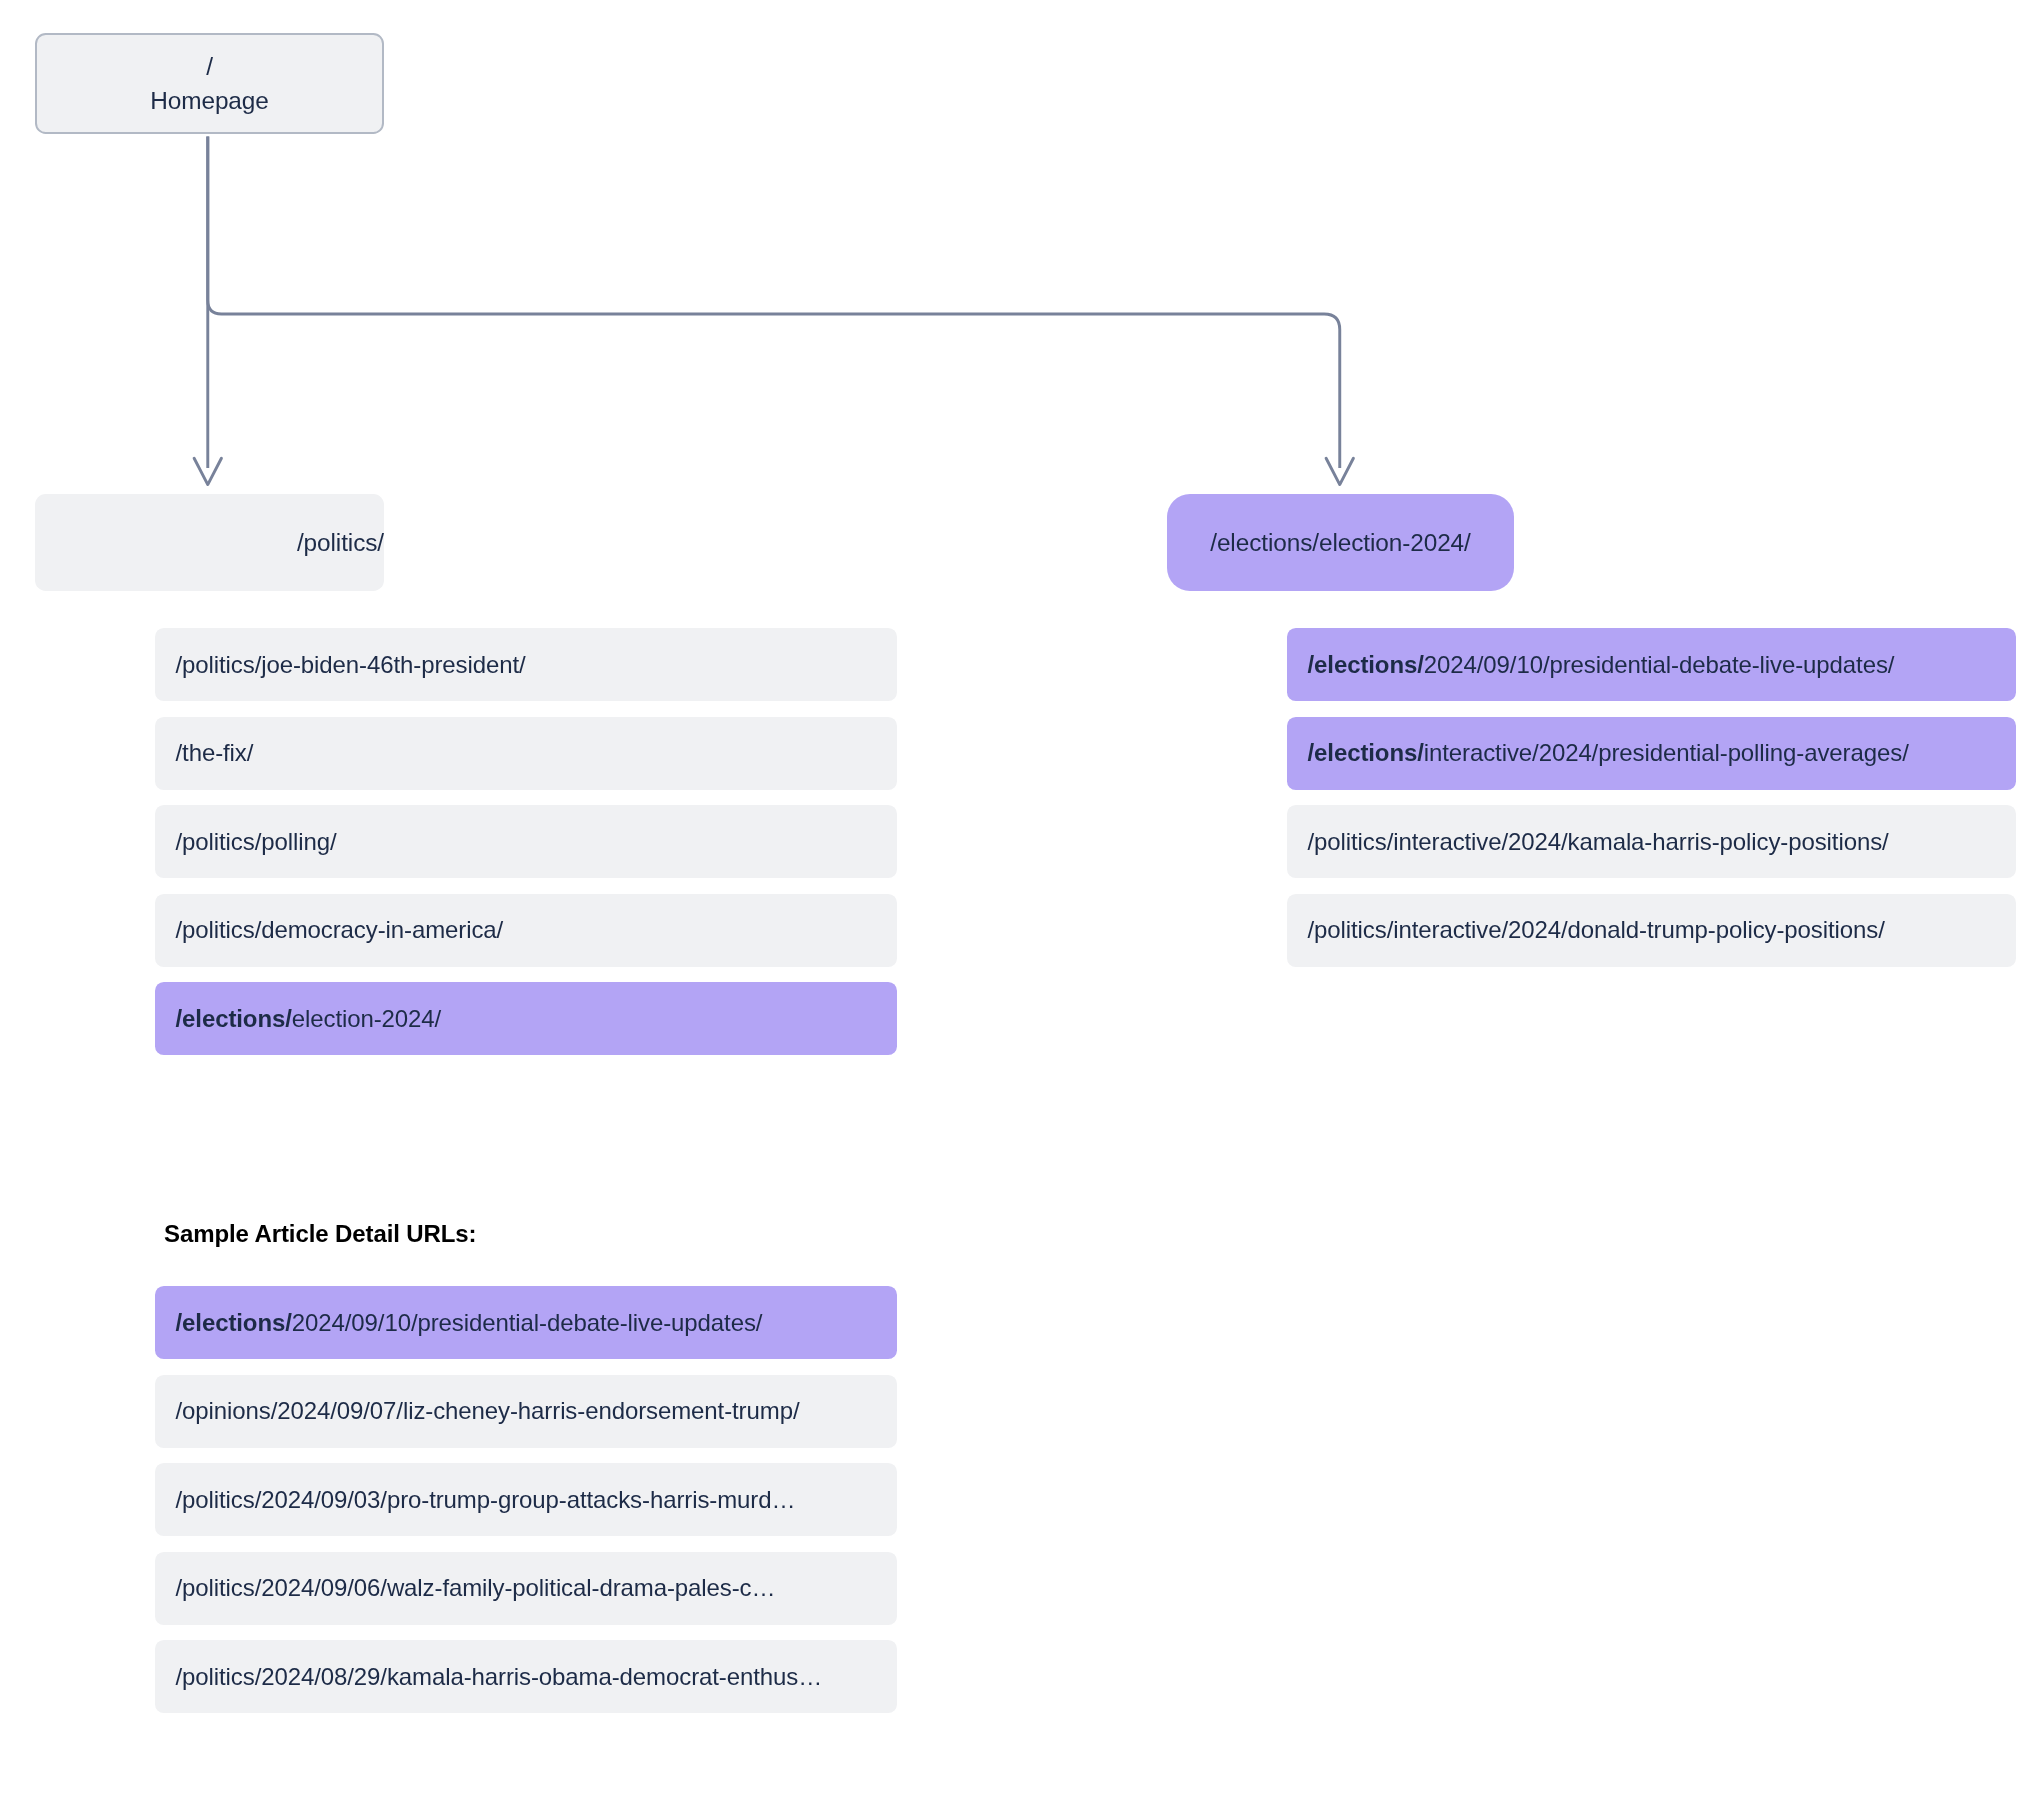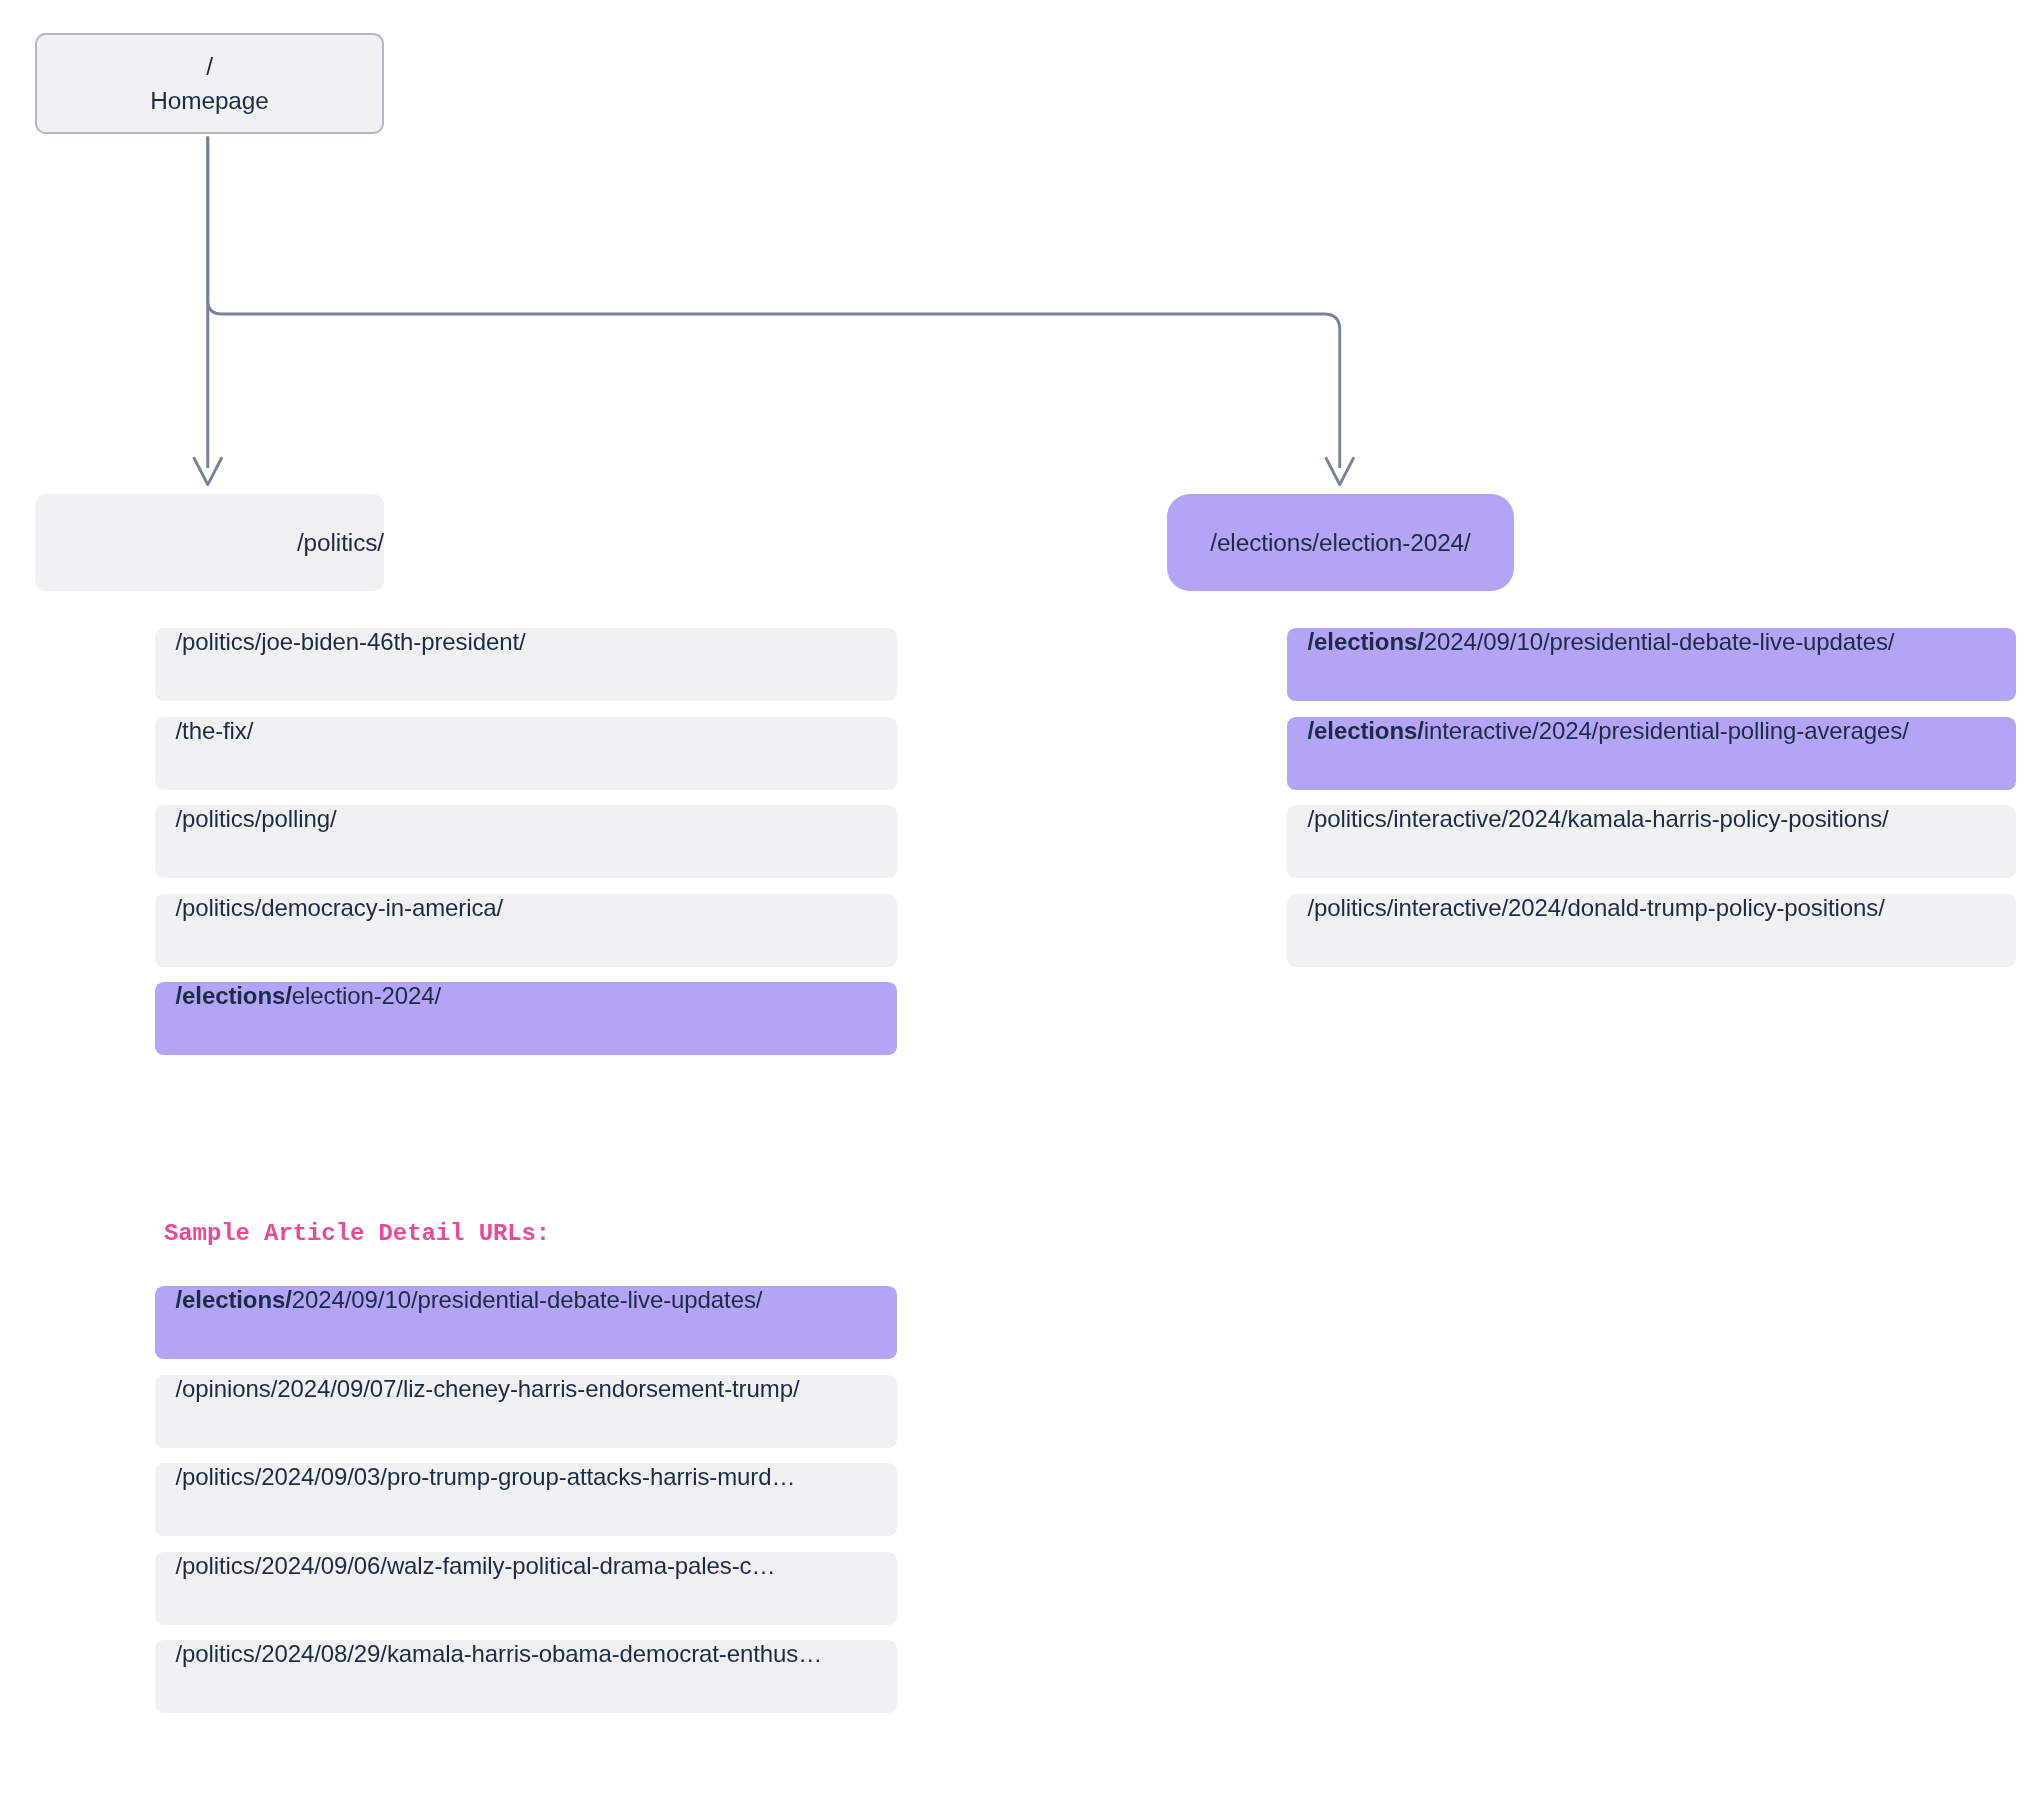--- a/index.html
+++ b/index.html
@@ -49,38 +49,38 @@
   .pill-list { position: absolute; display: flex; flex-direction: column; gap: 15.6px; }
   #politics-list   { left: 155px;  top: 628px;  width: 742px; }
   #elections-list  { left: 1287px; top: 628px;  width: 729px; }
   #samples-list    { left: 155px;  top: 1286px; width: 742px; }
 
   .pill {
     height: 73px;
     border-radius: 8.8px;
     background: #f0f1f3;
     display: flex;
+    align-items: center;
     padding: 0 20.5px;
     font-size: 24px;
     color: #1d2b47;
     letter-spacing: -0.1px;
     white-space: nowrap;
     overflow: hidden;
   }
   .pill.hl { background: #b3a4f5; }
   .pill .seg-b { font-weight: 700; }
 
   .section-title {
     position: absolute;
     left: 164px; top: 1220px;
     font-size: 24px;
     font-weight: 700;
-    color: #ec4899;
+    color: #000000;
     letter-spacing: -0.1px;
-    font-family: Liberation Mono, monospace;
   }
 </style>
 </head>
 <body>
 
 <div id="stage">
 
   <svg id="connectors" viewBox="0 0 2088 560" xmlns="http://www.w3.org/2000/svg">
 
     <path d="M 213 140 L 213 480" fill="none" stroke="#78829a" stroke-width="3"></path>

